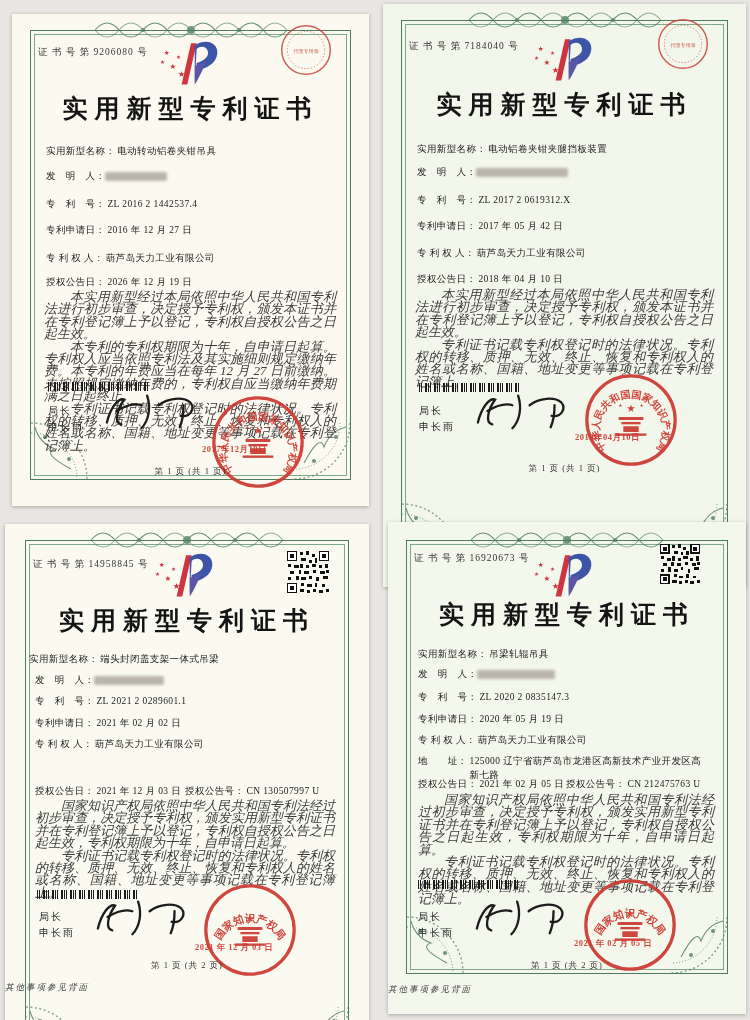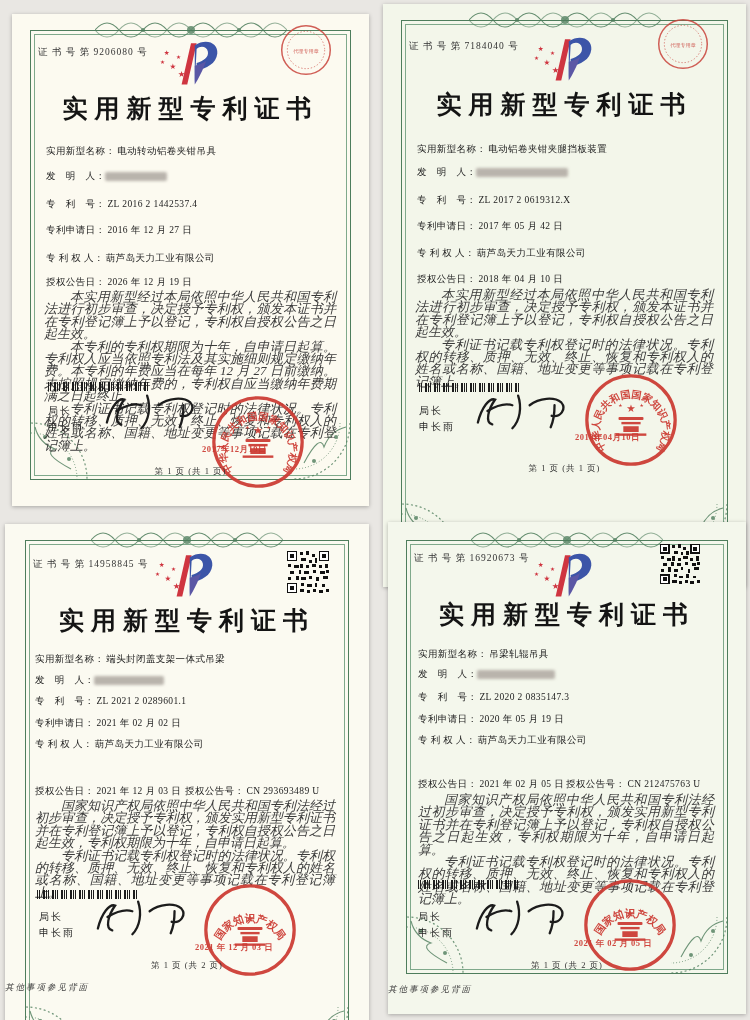--- a/index.html
+++ b/index.html
@@ -239,27 +239,27 @@
       </svg>
   </div>
   <div class="ab certno" style="left:28px;top:34px">证 书 号 第 14958845 号</div>
   <svg class="ab" style="left:282px;top:27px" width="42" height="42" viewBox="0 0 29 29">
       <use href="#sym-qr"></use>
     </svg>
   <svg class="ab" style="left:150px;top:24px" width="62" height="54" viewBox="0 0 66 54">
       <use href="#sym-logo"></use>
     </svg>
   <div class="title" style="top:80px">实用新型专利证书</div>
-  <div class="row" style="left:30px;top:129px"><span class="flabel">实用新型名称：</span><span class="fval">端头封闭盖支架一体式吊梁</span></div>
+  <div class="row" style="left:24px;top:129px"><span class="flabel">实用新型名称：</span><span class="fval">端头封闭盖支架一体式吊梁</span></div>
   <div class="row" style="left:30px;top:150px"><span class="flabel">发　明　人：</span><span class="redact" style="width:70px"></span></div>
   <div class="row" style="left:30px;top:171px"><span class="flabel">专　利　号：</span><span class="fval">ZL 2021 2 0289601.1</span></div>
   <div class="row" style="left:30px;top:193px"><span class="flabel">专利申请日：</span><span class="fval">2021 年 02 月 02 日</span></div>
   <div class="row" style="left:30px;top:214px"><span class="flabel">专 利 权 人：</span><span class="fval">葫芦岛天力工业有限公司</span></div>
   <div class="row" style="left:30px;top:261px"><span class="flabel">授权公告日：</span><span class="fval">2021 年 12 月 03 日</span></div>
-  <div class="row" style="left:180px;top:261px"><span class="flabel">授权公告号：</span><span class="fval">CN 293693489 U</span></div>
+  <div class="row" style="left:180px;top:261px"><span class="flabel">授权公告号：</span><span class="fval">CN 130507997 U</span></div>
   <div class="body-text" style="left:30px;top:276px;width:300px">
     <p>国家知识产权局依照中华人民共和国专利法经过初步审查，决定授予专利权，颁发实用新型专利证书并在专利登记簿上予以登记，专利权自授权公告之日起生效，专利权期限为十年，自申请日起算。</p>
     <p>专利证书记载专利权登记时的法律状况。专利权的转移、质押、无效、终止、恢复和专利权人的姓名或名称、国籍、地址变更等事项记载在专利登记簿上。</p>
   </div>
   <div class="ab barcode" style="left:32px;top:366px;width:100px"></div>
   <div class="ab juzhang" style="left:34px;top:386px">局长</div>
   <div class="ab juzhang" style="left:34px;top:402px">申长雨</div>
   <svg class="ab" style="left:80px;top:370px" width="112" height="46" viewBox="0 0 110 48">
       <use href="#sym-signature"></use>
     </svg>
@@ -294,20 +294,21 @@
     </svg>
   <svg class="ab" style="left:146px;top:26px" width="62" height="54" viewBox="0 0 66 54">
       <use href="#sym-logo"></use>
     </svg>
   <div class="title" style="top:76px">实用新型专利证书</div>
   <div class="row" style="left:30px;top:126px"><span class="flabel">实用新型名称：</span><span class="fval">吊梁轧辊吊具</span></div>
   <div class="row" style="left:30px;top:146px"><span class="flabel">发　明　人：</span><span class="redact" style="width:78px"></span></div>
   <div class="row" style="left:30px;top:169px"><span class="flabel">专　利　号：</span><span class="fval">ZL 2020 2 0835147.3</span></div>
   <div class="row" style="left:30px;top:191px"><span class="flabel">专利申请日：</span><span class="fval">2020 年 05 月 19 日</span></div>
   <div class="row" style="left:30px;top:212px"><span class="flabel">专 利 权 人：</span><span class="fval">葫芦岛天力工业有限公司</span></div>
+  <div class="row" style="left:30px;top:233px;white-space:normal"><span class="flabel">地　　址：</span><span class="fval addr-val">125000 辽宁省葫芦岛市龙港区高新技术产业开发区高新七路</span></div>
   <div class="row" style="left:30px;top:256px"><span class="flabel">授权公告日：</span><span class="fval">2021 年 02 月 05 日</span></div>
   <div class="row" style="left:178px;top:256px"><span class="flabel">授权公告号：</span><span class="fval">CN 212475763 U</span></div>
   <div class="body-text" style="left:30px;top:272px;width:296px">
     <p>国家知识产权局依照中华人民共和国专利法经过初步审查，决定授予专利权，颁发实用新型专利证书并在专利登记簿上予以登记，专利权自授权公告之日起生效，专利权期限为十年，自申请日起算。</p>
     <p>专利证书记载专利权登记时的法律状况。专利权的转移、质押、无效、终止、恢复和专利权人的姓名或名称、国籍、地址变更等事项记载在专利登记簿上。</p>
   </div>
   <div class="ab barcode" style="left:30px;top:358px;width:100px"></div>
   <div class="ab juzhang" style="left:30px;top:388px">局长</div>
   <div class="ab juzhang" style="left:30px;top:404px">申长雨</div>
   <svg class="ab" style="left:76px;top:372px" width="112" height="46" viewBox="0 0 110 48">

